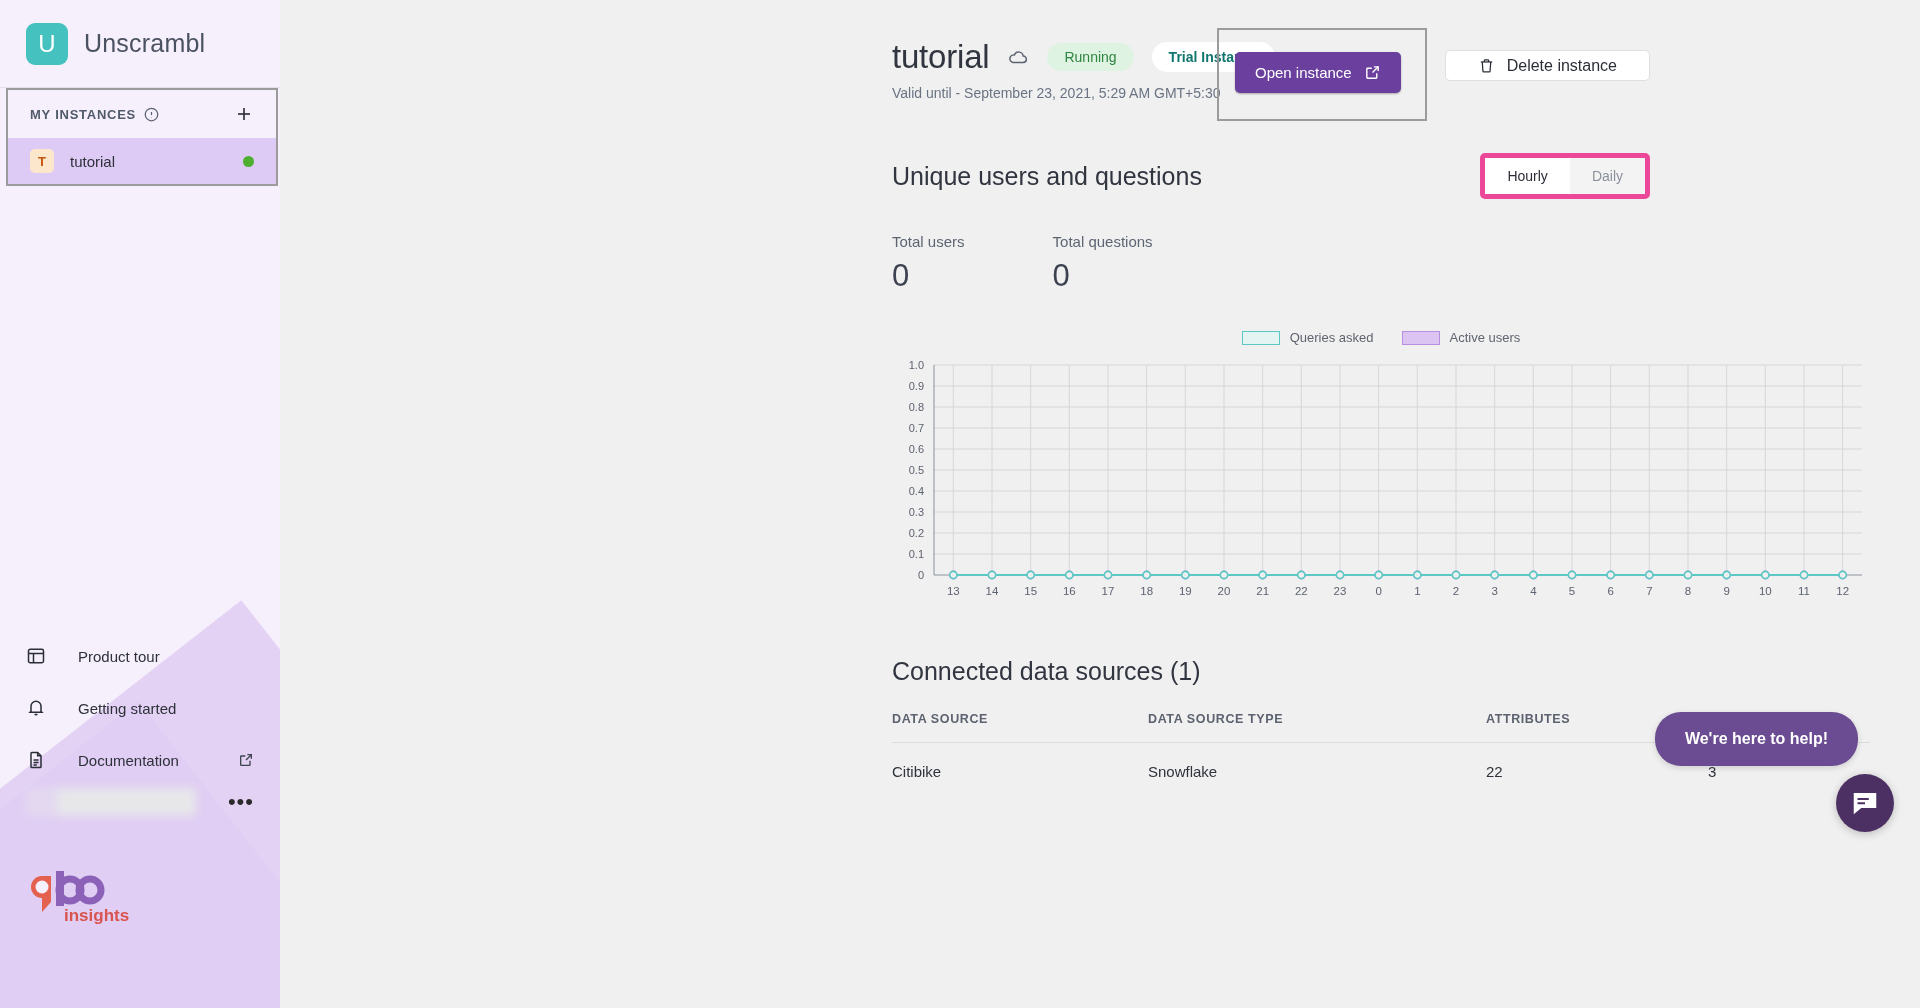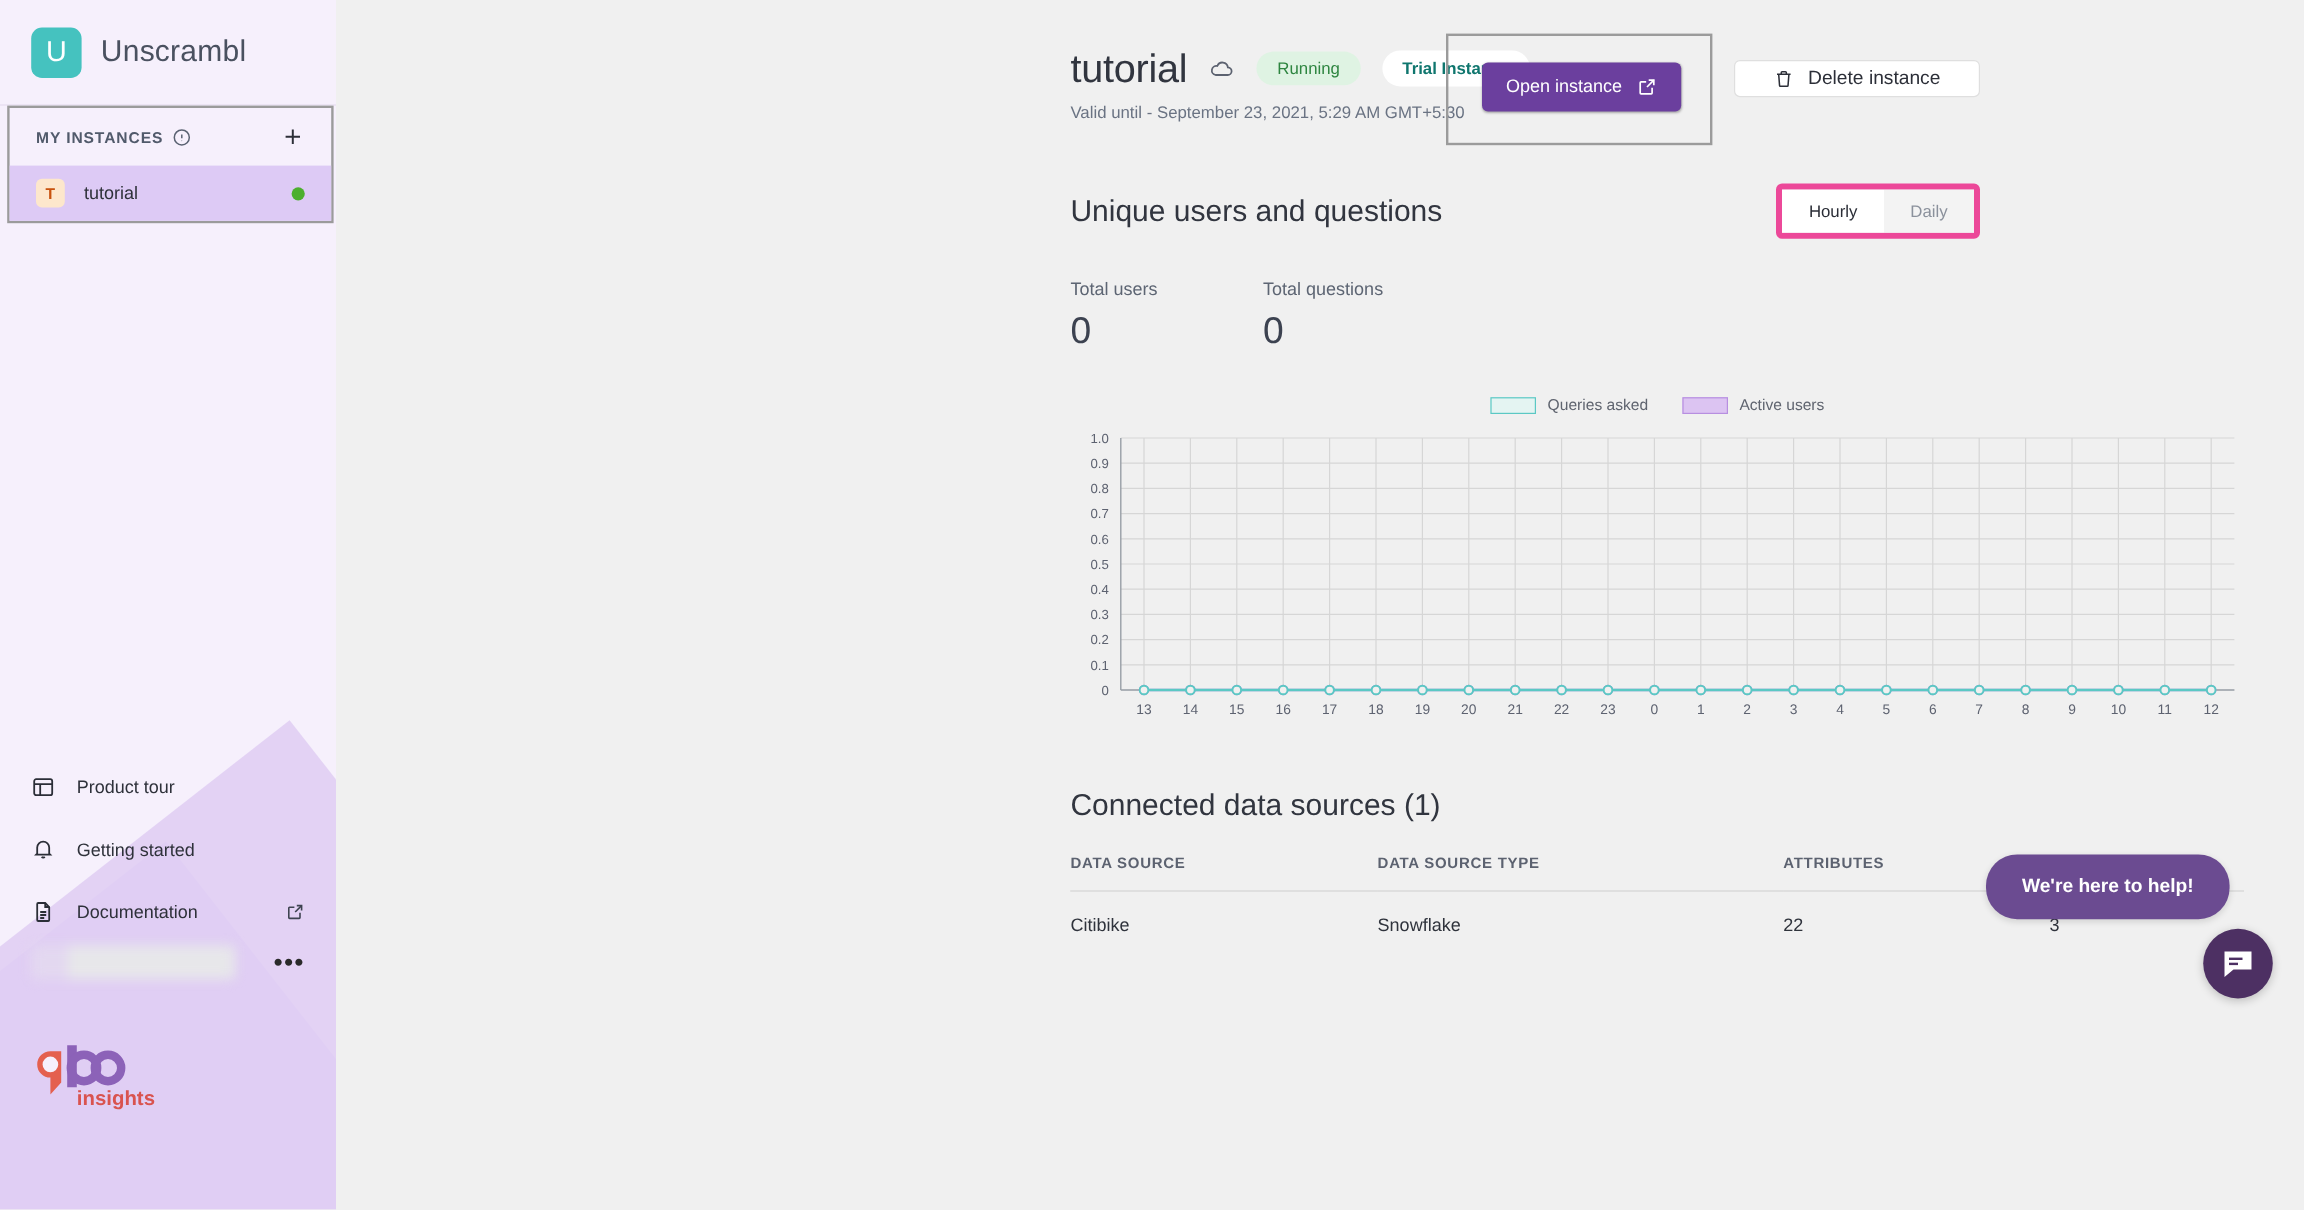--- a/index.html
+++ b/index.html
@@ -80,21 +80,21 @@
     font-size: 13px; font-weight: 600;
   }
   .instance-name { font-size: 15px; color: #2e313a; }
   .status-dot { width: 11px; height: 11px; border-radius: 50%; background: #4caf2e; }
 
   .nav-links {
     position: absolute; z-index: 3; left: 0; right: 0; top: 630px;
     padding: 0 26px;
   }
   .nav-link {
-    height: 52px; display: flex; align-items: center; gap: 18px;
+    height: 52px; display: flex; align-items: center; gap: 32px;
     color: #2e313a; font-size: 15px; cursor: pointer; position: relative;
   }
   .nav-icon { width: 20px; height: 20px; flex: 0 0 20px; color:#2b2e37; }
   .ext-icon { width: 16px; height: 16px; color:#3e4350; margin-left: auto; }
 
   .user-row {
     position: absolute; z-index: 3; left: 0; right: 0; top: 780px;
     height: 44px; display: flex; align-items: center; padding: 0 26px;
   }
   .user-blur {
@@ -127,21 +127,21 @@
     background: #ffffff; color: #0f766e;
     font-size: 14px; font-weight: 600; border-radius: 16px; padding: 7px 17px;
   }
   .valid-until { margin-top: 9px; font-size: 14px; color: #6a7383; }
 
   .header-actions {
     position: absolute; top: 28px; right: 270px;
     display: flex; align-items: flex-start; gap: 0;
   }
   .focus-ring {
-    border: 2px solid #9b9b9b; padding: 22px 24px 26px 28px;
+    border: 2px solid #9b9b9b; padding: 22px 24px 26px 16px;
     display: flex; align-items: center;
   }
   .btn-open {
     background: #6b3f9e; color: #fff; border: none;
     font-family: inherit; font-size: 15px;
     border-radius: 5px; padding: 12px 20px;
     display: flex; align-items: center; gap: 12px; cursor: pointer;
     box-shadow: 0 1px 2px rgba(0,0,0,.3);
   }
   .btn-delete {

